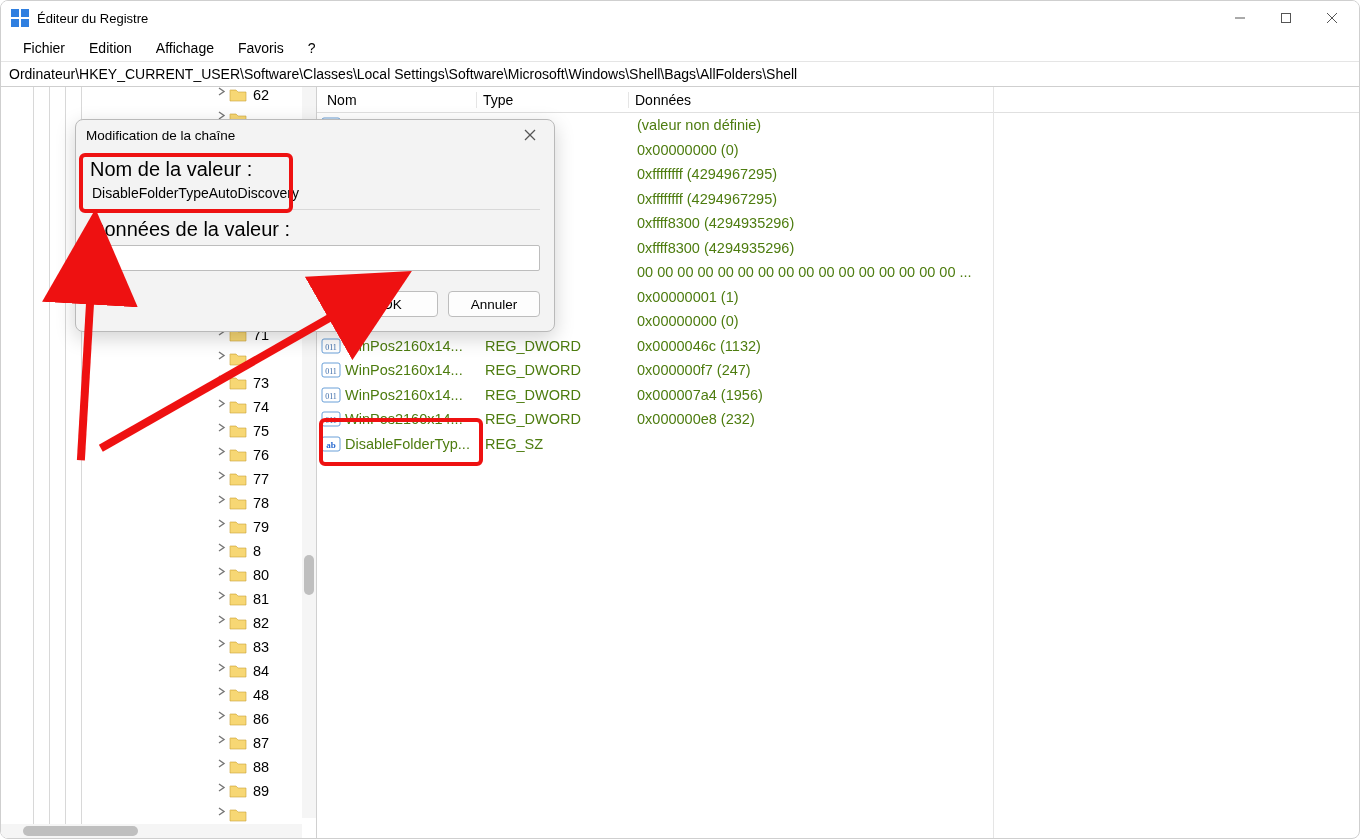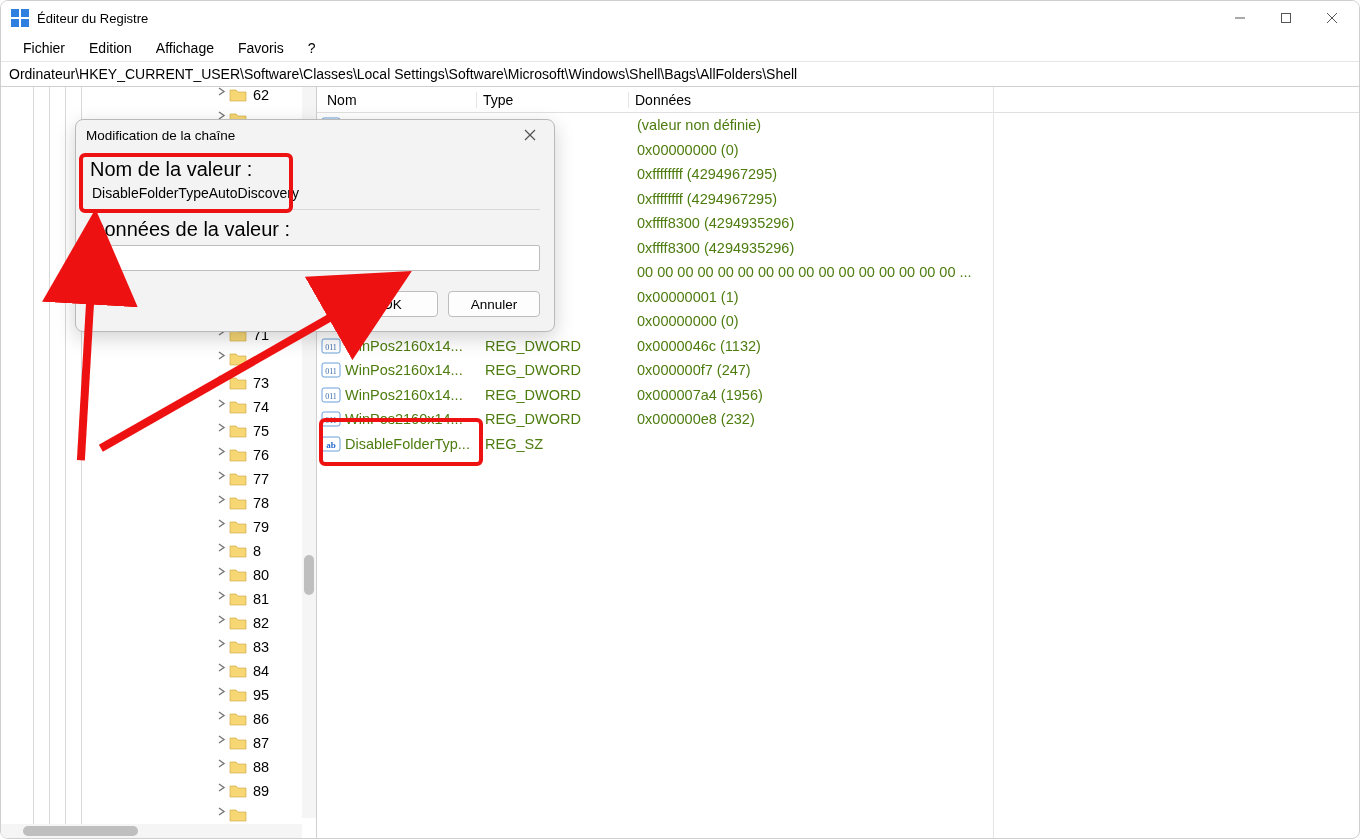--- a/index.html
+++ b/index.html
@@ -434,21 +434,21 @@
           <div class="tree-row">
            <span class="chev">
               <svg width="9" height="9" viewBox="0 0 9 9">
                 <path d="M2 1 L7 4.5 L2 8" fill="none" stroke="#777" stroke-width="1.4"></path>
               </svg>
             </span>
            <span class="folder"><svg viewBox="0 0 18 16">
                 <path d="M1 3 L7 3 L9 5 L17 5 L17 14 L1 14 Z" fill="#f7d774" stroke="#c9a23a" stroke-width="0.6"></path>
                 <path d="M1 3 L7 3 L8 4 L1 4 Z" fill="#e8c35a"></path>
               </svg></span>
-           <span class="label">95</span>
+           <span class="label">48</span>
          </div>
           <div class="tree-row">
            <span class="chev">
               <svg width="9" height="9" viewBox="0 0 9 9">
                 <path d="M2 1 L7 4.5 L2 8" fill="none" stroke="#777" stroke-width="1.4"></path>
               </svg>
             </span>
            <span class="folder"><svg viewBox="0 0 18 16">
                 <path d="M1 3 L7 3 L9 5 L17 5 L17 14 L1 14 Z" fill="#f7d774" stroke="#c9a23a" stroke-width="0.6"></path>
                 <path d="M1 3 L7 3 L8 4 L1 4 Z" fill="#e8c35a"></path>

